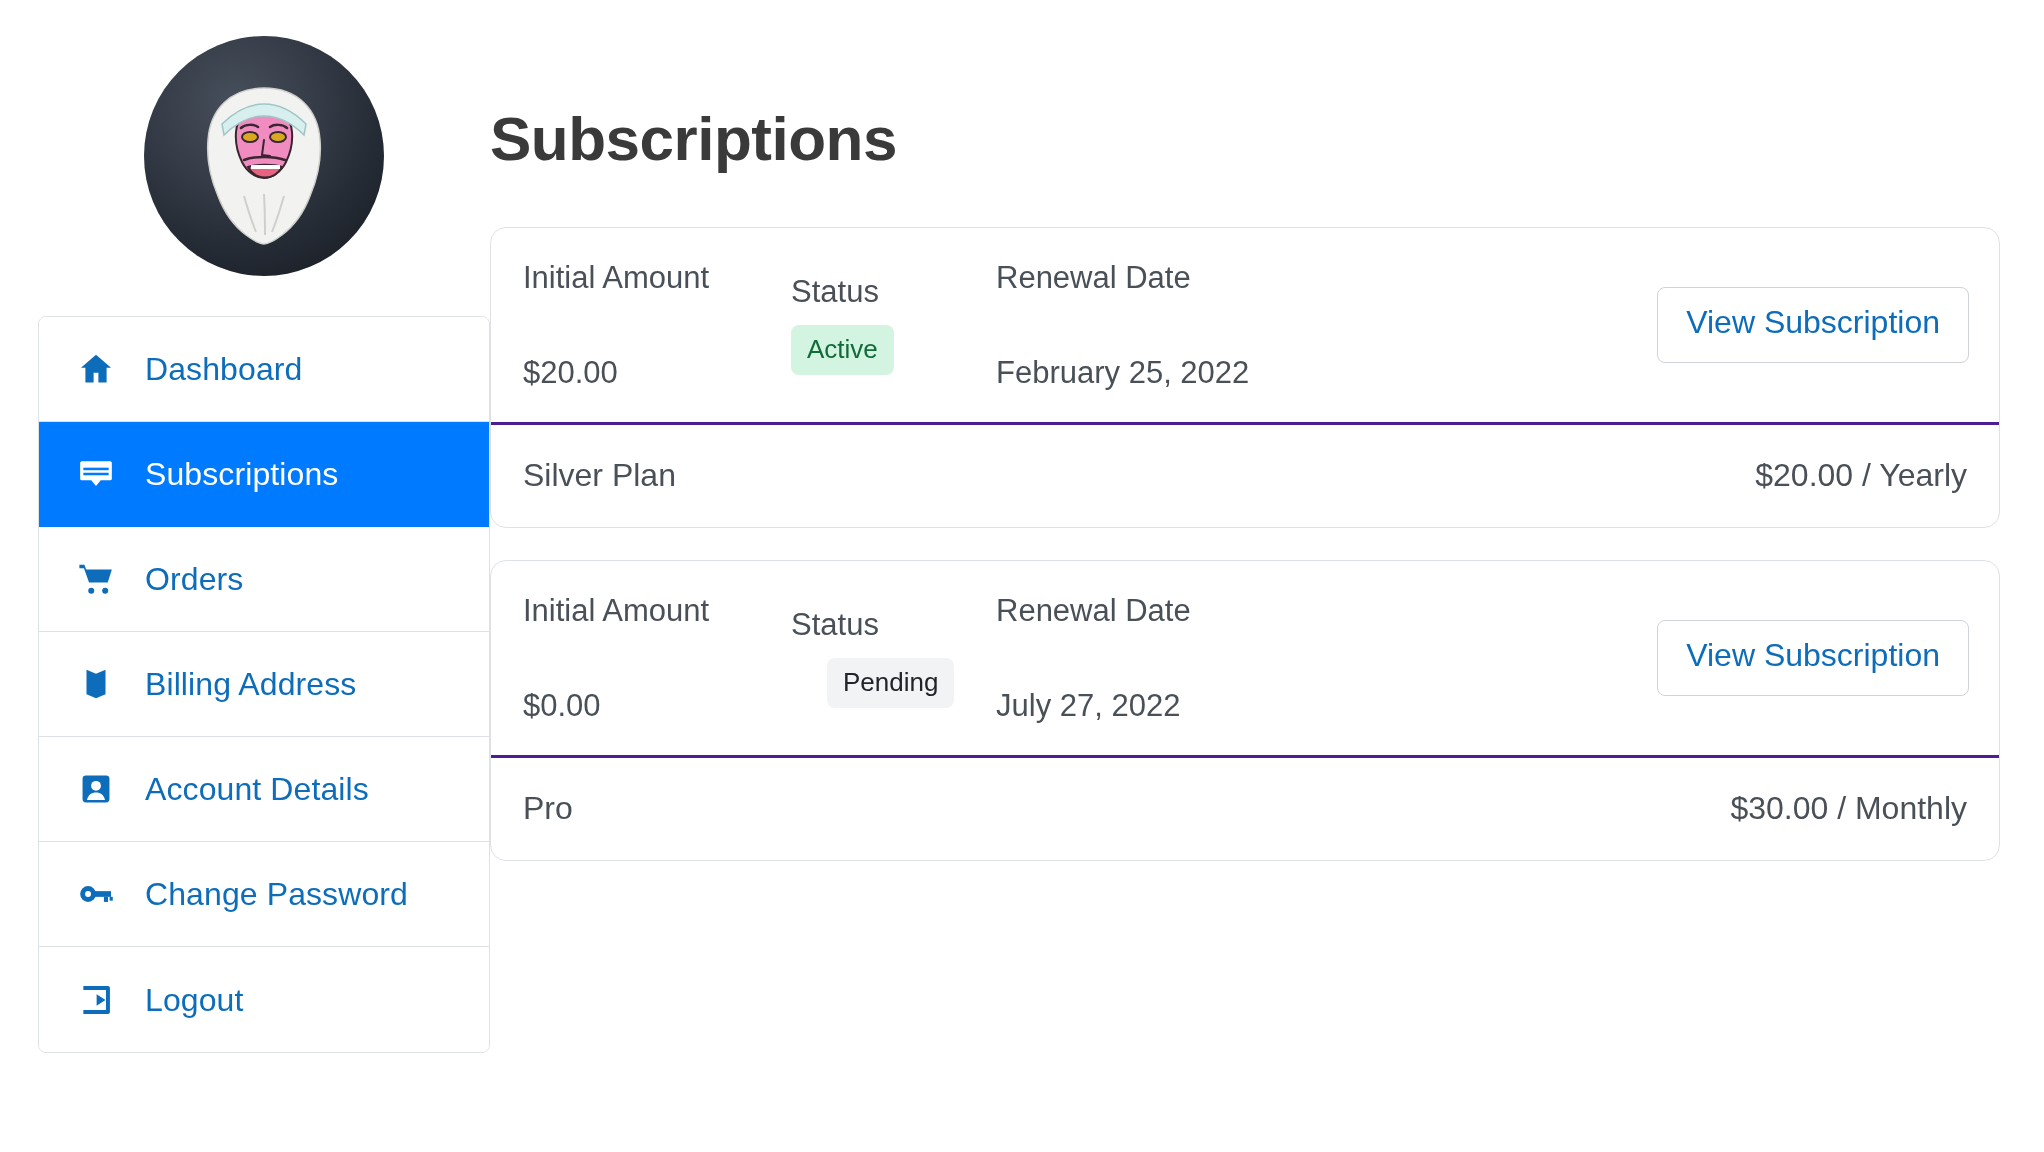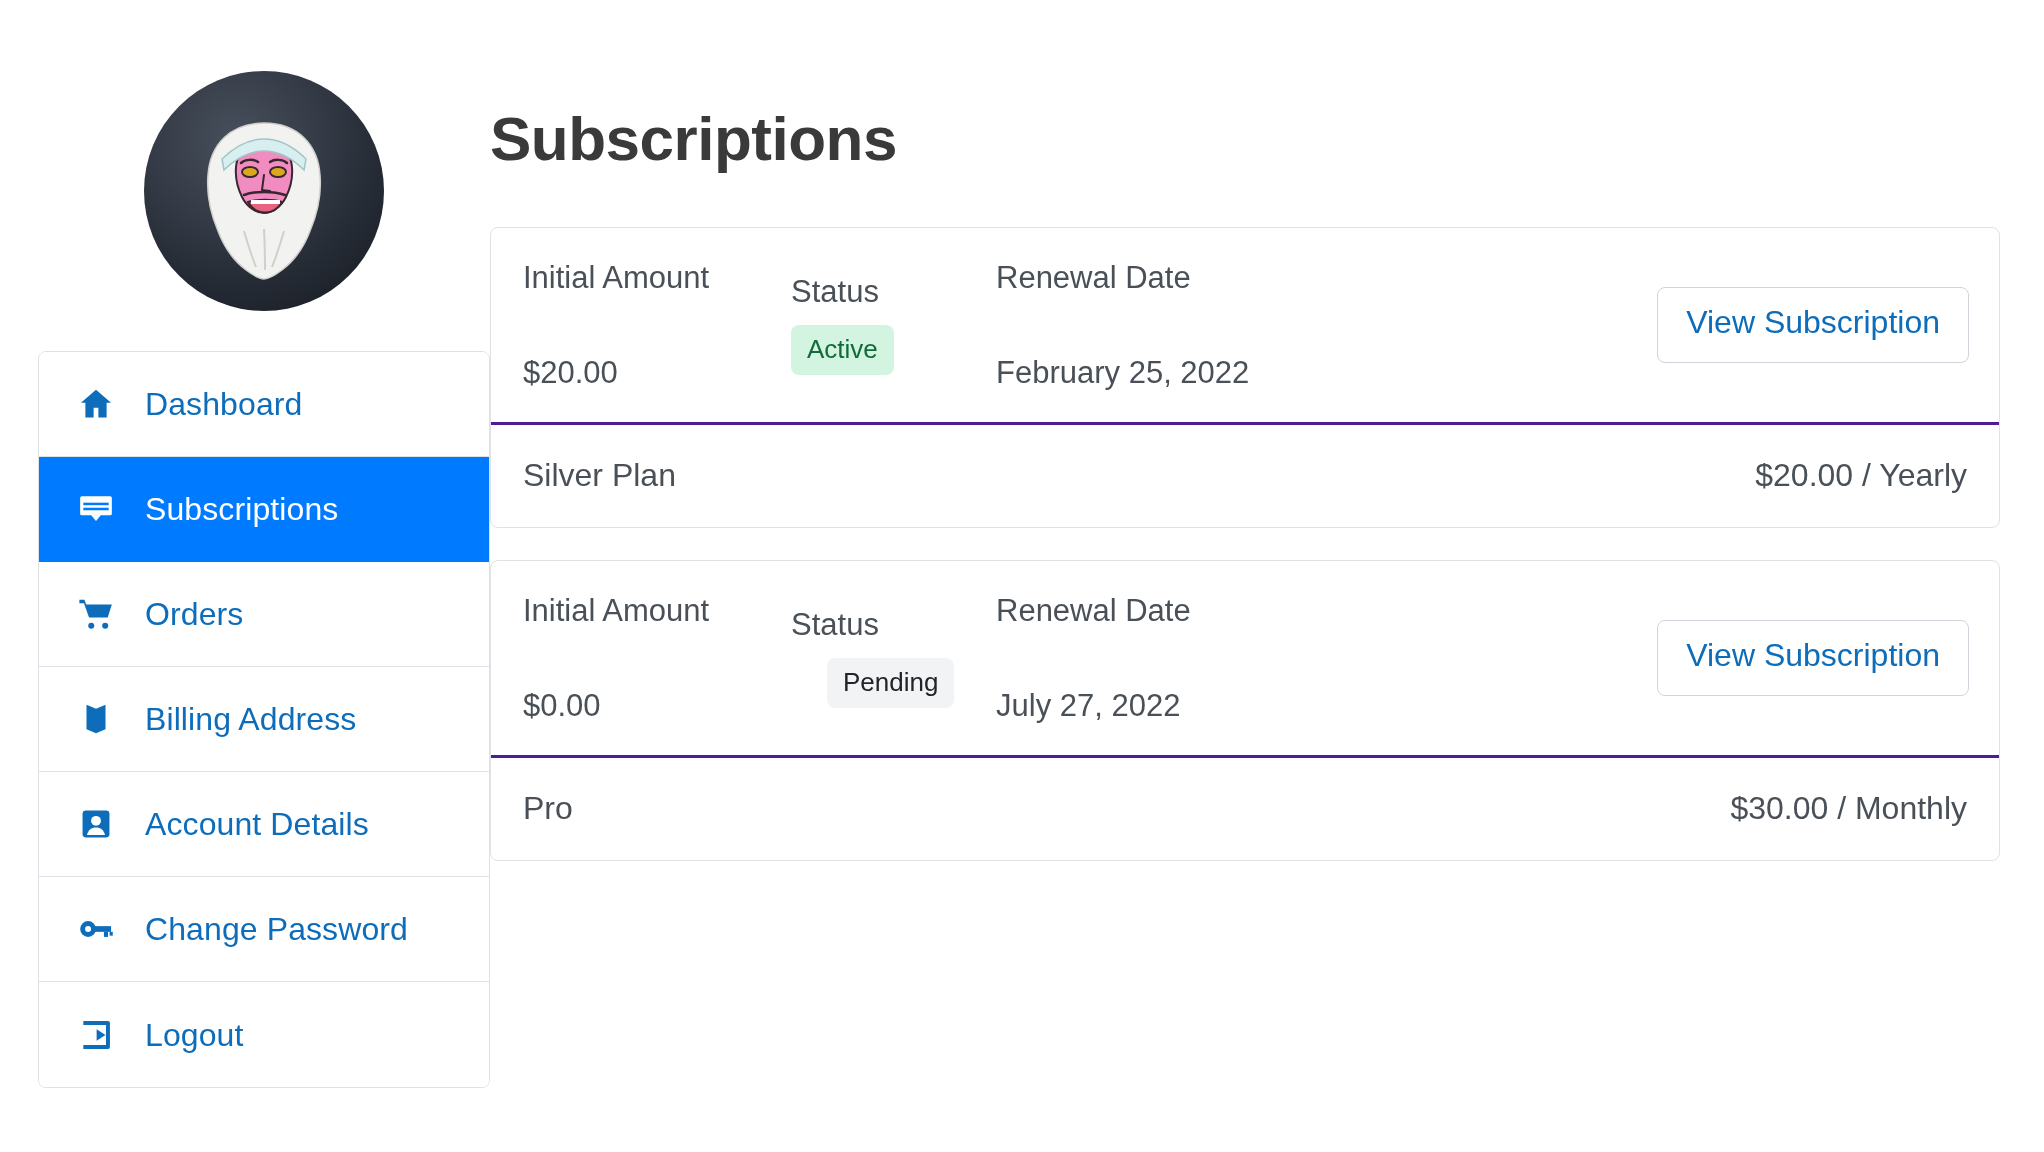--- a/index.html
+++ b/index.html
@@ -19,21 +19,20 @@
     display: flex;
     align-items: flex-start;
   }
 
   
   .sidebar {
     width: 490px;
     flex: 0 0 490px;
     padding-left: 38px;
     padding-top: 36px;
-    margin-top: 35px;
   }
 
   .avatar-wrap {
     width: 452px;
     display: flex;
     justify-content: center;
     margin-bottom: 40px;
   }
   .avatar {
     width: 240px;
@@ -94,21 +93,21 @@
     font-size: 62px;
     font-weight: bold;
     color: #3a3a3a;
     letter-spacing: -0.5px;
     margin-bottom: 57px;
     line-height: 1;
   }
 
   .sub-card {
     border: 1px solid #dee2e6;
-    border-radius: 8px;
+    border-radius: 16px;
     background: #ffffff;
     margin-bottom: 32px;
     overflow: hidden;
   }
 
   .card-top {
     display: flex;
     align-items: center;
     padding: 34px 30px 34px 32px;
     min-height: 140px;

